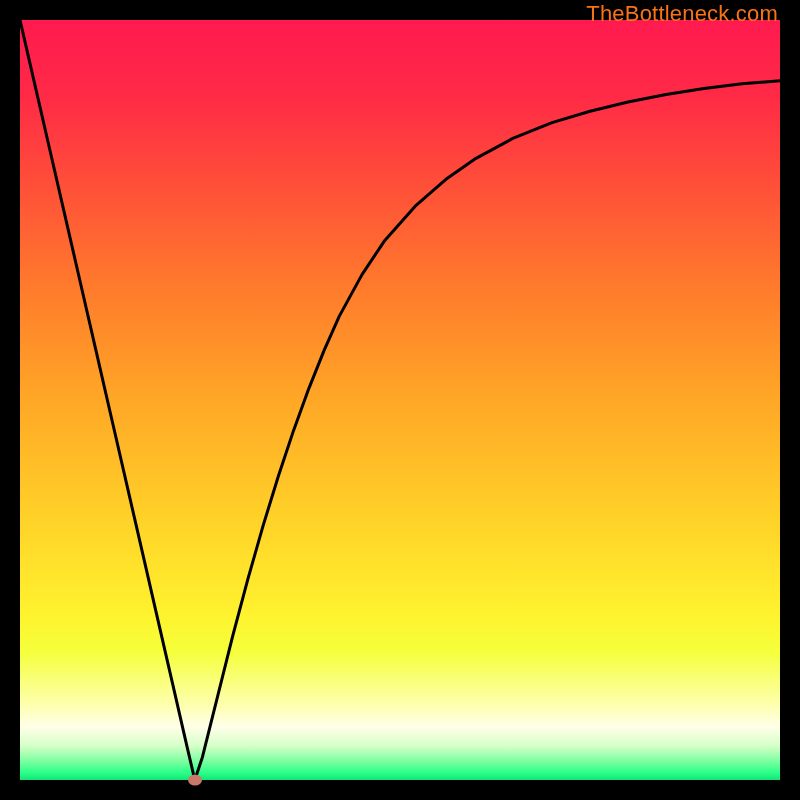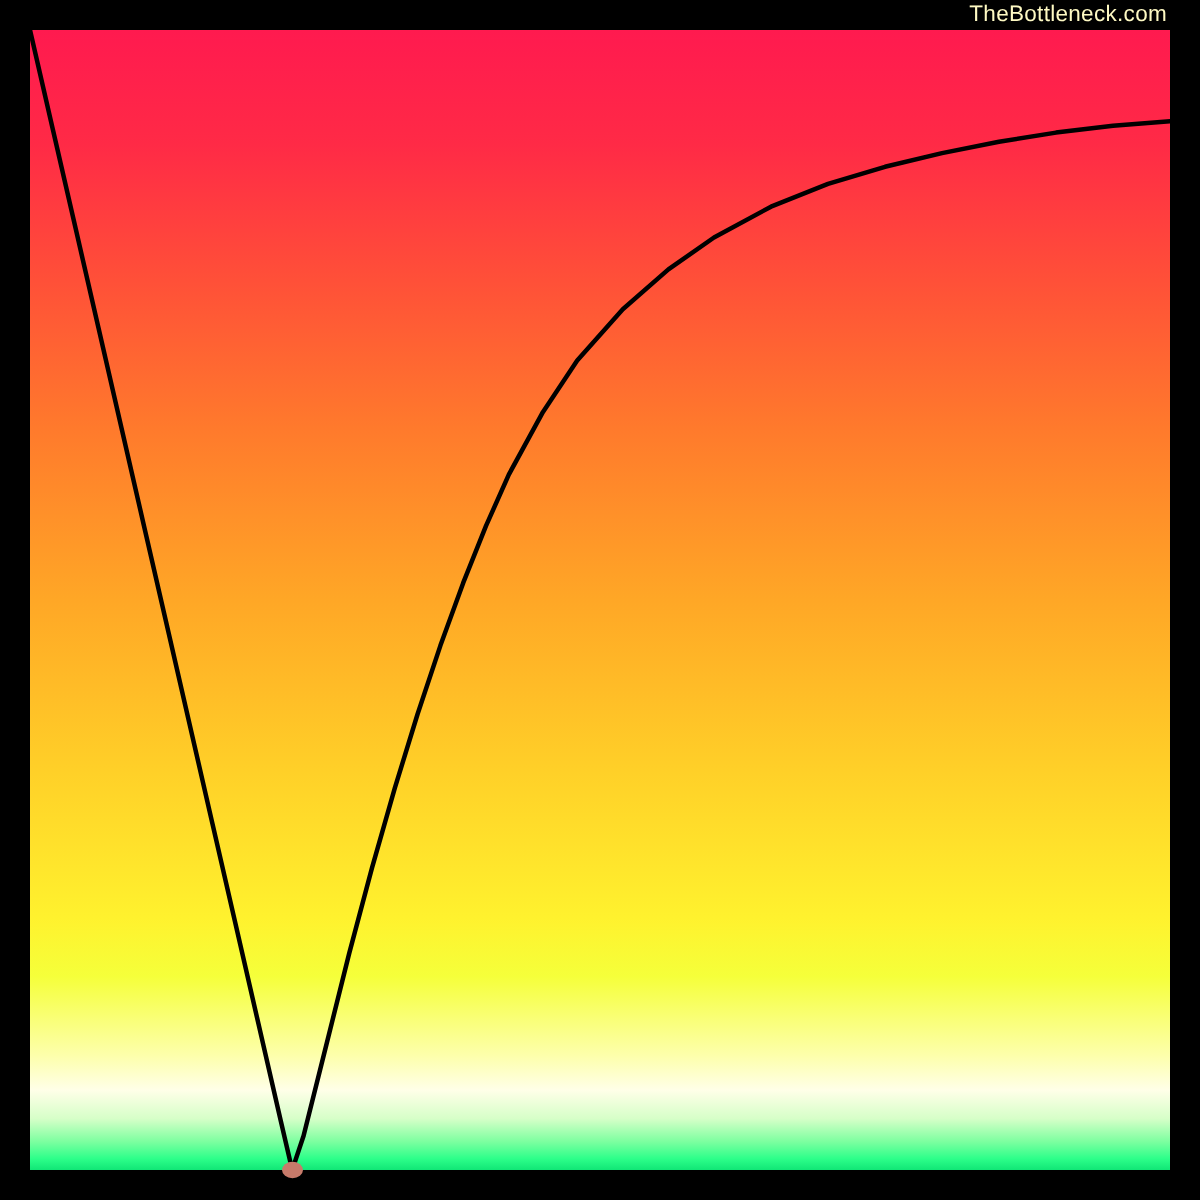--- a/index.html
+++ b/index.html
@@ -23,22 +23,22 @@
     position: absolute;
     left: 0;
     top: 0;
     width: 760px;
     height: 760px;
   }
   .watermark {
     position: absolute;
     top: 1px;
     right: 22px;
-    color: #fef9c3;
-    font-size: 15px;
+    color: #f97316;
+    font-size: 22px;
     font-weight: 500;
     letter-spacing: 0.2px;
     pointer-events: none;
   }
   .marker {
     position: absolute;
     width: 14px;
     height: 11px;
     background: #c77a6a;
     border-radius: 50%;

